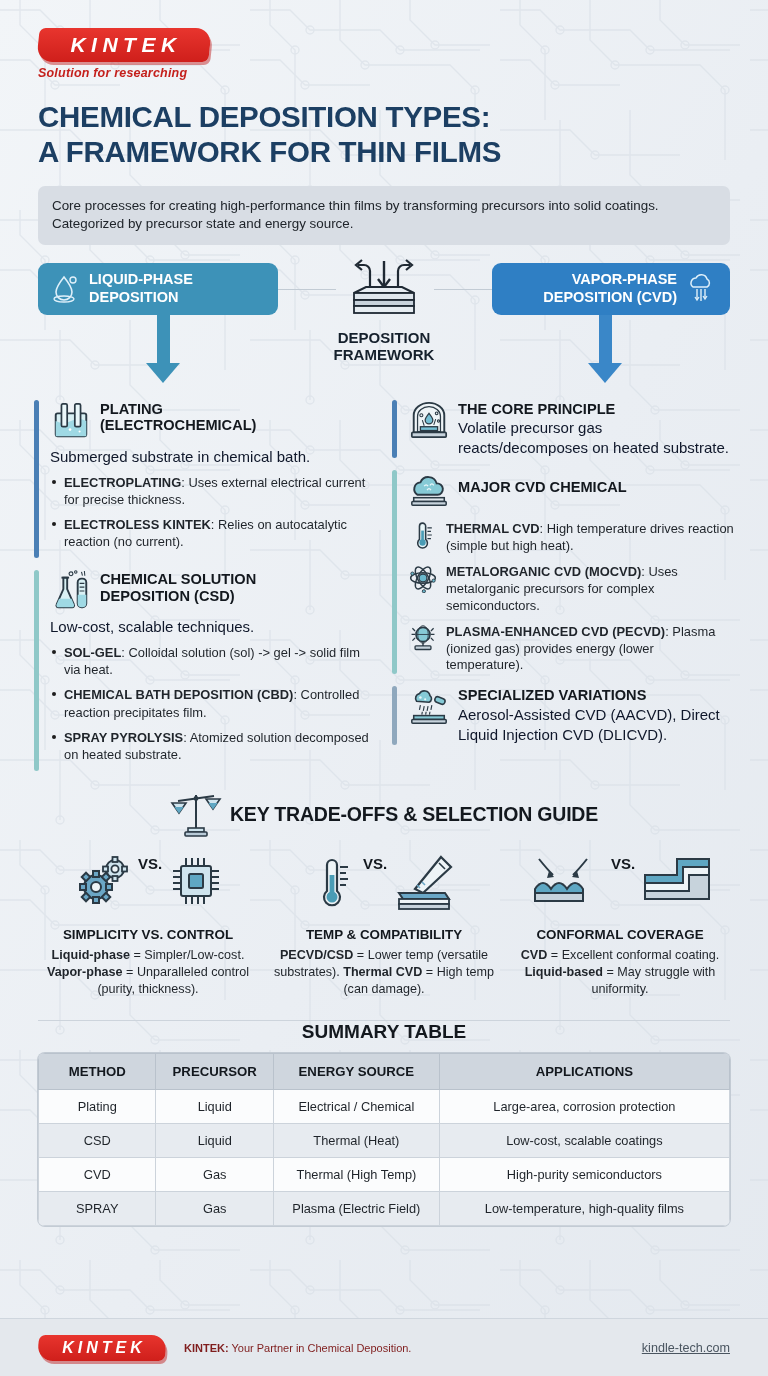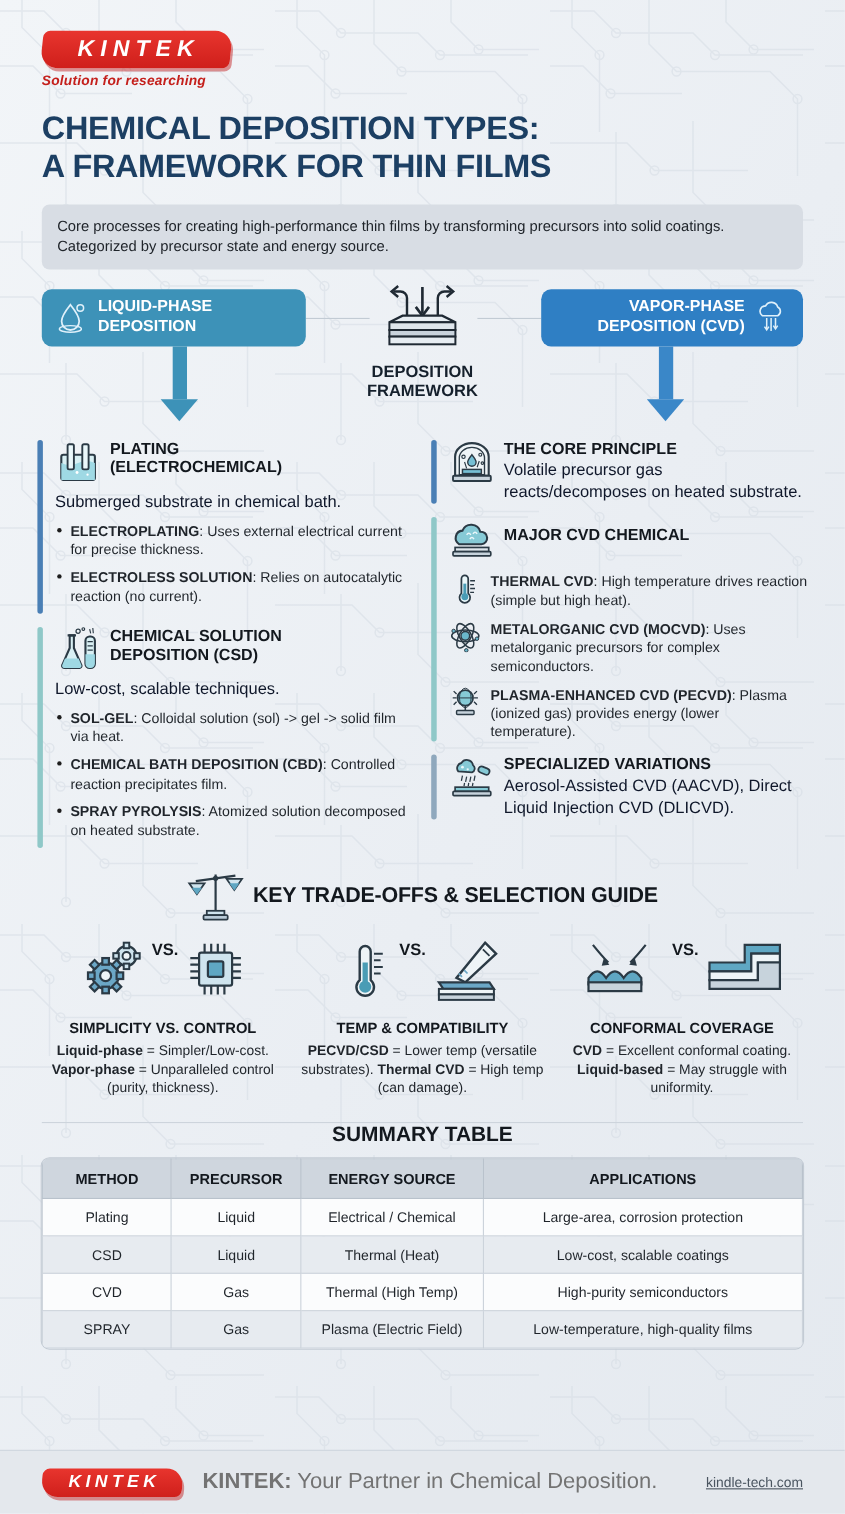--- a/index.html
+++ b/index.html
@@ -145,21 +145,21 @@
   tbody tr:nth-child(even) td { background:#e7ebf0; }
 
   
   .footer {
     position:absolute; left:0; bottom:0; width:768px; height:58px;
     background:#e4e8ed; border-top:1px solid #cfd6de;
     display:flex; align-items:center; padding:0 38px; gap:18px;
   }
   .footer .logo-badge { width:128px; height:26px; }
   .footer .logo-badge span { font-size:16px; letter-spacing:4px; line-height:26px; }
-  .f-text { font-size:20px; color:#737373;text-align:center; }
+  .f-text { font-size:11px; color:#7f1d1d;text-align:center; }
   .f-text b { font-weight:bold; }
   .f-link {
     margin-left:auto; font-size:12.6px; color:#4a5560; text-decoration:underline;
   }
 </style>
 </head>
 <body>
 
 <svg id="circuit-bg" viewBox="0 0 768 1376" aria-hidden="true">
   <defs>
@@ -292,21 +292,21 @@
                 <circle cx="31" cy="33" r="1.1" fill="#fff"></circle>
             </svg>
             <div class="btitle">
               <div>PLATING</div>
               <div>(ELECTROCHEMICAL)</div>
             </div>
           </div>
           <div class="bdesc">Submerged substrate in chemical bath.</div>
           <ul class="bullets">
             <li><span class="bld">ELECTROPLATING</span><span>: Uses external electrical current for precise thickness.</span></li>
-            <li><span class="bld">ELECTROLESS SOLUTION</span><span>: Relies on autocatalytic reaction (no current).</span></li>
+            <li><span class="bld">ELECTROLESS KINTEK</span><span>: Relies on autocatalytic reaction (no current).</span></li>
           </ul>
         </div>
       </div>
 
       <div class="block">
         <div class="accent" style="background:#8fc8c8"></div>
         <div class="bcontent">
           <div class="bhead">
             <svg class="bicon" viewBox="0 0 44 44">
               <path d="M14 8 V20 L7 36 a2 2 0 0 0 2 3 H23 a2 2 0 0 0 2-3 L18 20 V8 Z" fill="#d9f0f4" stroke="#2b3a45" stroke-width="2"></path>

